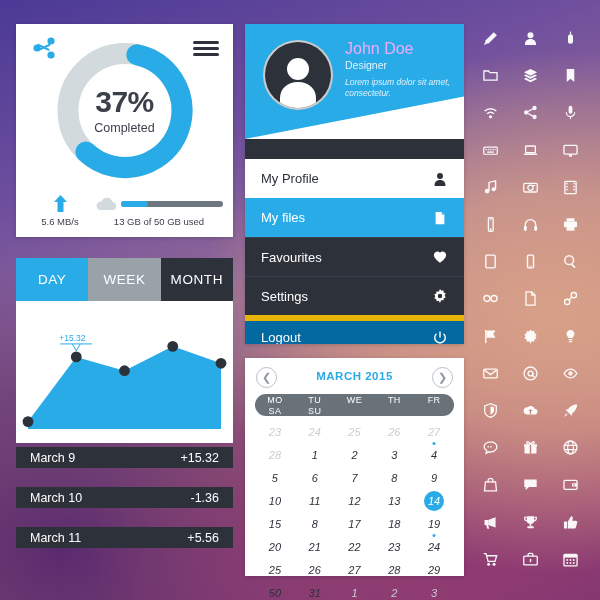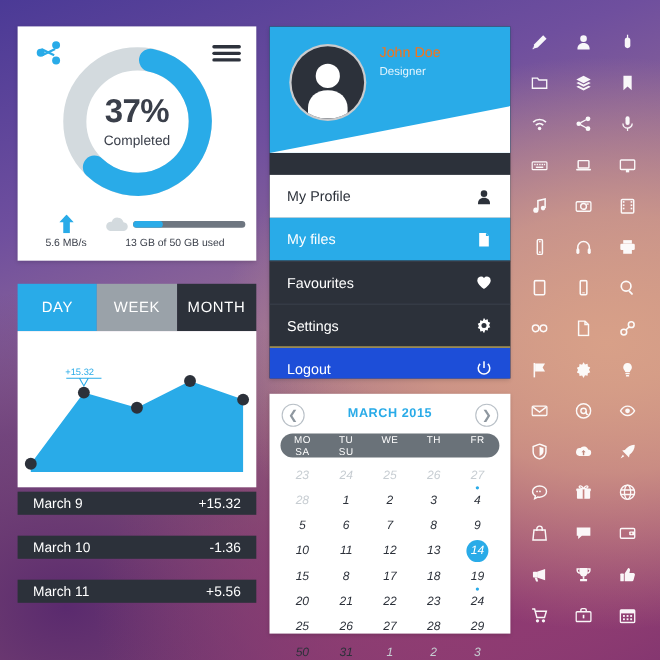--- a/index.html
+++ b/index.html
@@ -50,30 +50,30 @@
             justify-content:space-between;padding:0 14px;box-sizing:border-box;color:#fff;font-size:12.5px;}
   #row0{top:447px;} #row1{top:487px;} #row2{top:527px;}
 
   
   #card-profile{left:245px;top:24px;width:219px;height:320px;background:#2c313a;overflow:hidden;}
   #profile-hero{position:absolute;left:0;top:0;width:219px;height:115px;background:#29abe8;}
   #profile-hero-cut{position:absolute;left:0;top:0;width:219px;height:115px;
       background:#fff;clip-path:polygon(0 100%,100% 63%,100% 100%);}
   #avatar{position:absolute;left:18px;top:16px;width:66px;height:66px;border-radius:50%;
       background:#2c313a;border:2px solid rgba(255,255,255,.75);display:flex;align-items:flex-end;justify-content:center;overflow:hidden;}
-  #profile-name{position:absolute;left:100px;top:16px;font-size:13px;color:#f97316;}
+  #profile-name{position:absolute;left:100px;top:16px;font-size:16px;color:#f0abfc;}
   #profile-role{position:absolute;left:100px;top:35px;font-size:10.5px;color:#e3f4fd;}
   #profile-desc{position:absolute;left:100px;top:53px;font-size:8.5px;color:#dff0fb;line-height:1.35;width:110px;font-style:italic;}
   .menu-row{position:absolute;left:0;width:219px;height:39px;display:flex;align-items:center;
       justify-content:space-between;padding:0 16px;box-sizing:border-box;font-size:13px;}
   #m0{top:135px;background:#fff;color:#2c313a;}
   #m1{top:174px;background:#29abe8;color:#fff;}
   #m2{top:213px;background:#2c313a;color:#fff;border-top:1px solid #3a404b;}
   #m3{top:252px;background:#2c313a;color:#fff;border-top:1px solid #3a404b;}
-  #m4{top:291px;background:#1d4ed8;color:#fff;border-top:1px solid #eab308;}
+  #m4{top:291px;background:#0369a1;color:#fff;border-top:6px solid #eab308;}
   .menu-ico{width:16px;height:16px;display:flex;align-items:center;justify-content:center;}
 
   
   #card-cal{left:245px;top:358px;width:219px;height:218px;}
   #cal-head{position:absolute;left:0;top:0;width:219px;height:36px;display:flex;align-items:center;justify-content:center;}
   #cal-title{font-size:11.5px;color:#29abe8;font-weight:bold;letter-spacing:.5px;}
   .cal-nav{position:absolute;top:9px;width:19px;height:19px;border-radius:50%;border:1px solid #b9c0c7;
       display:flex;align-items:center;justify-content:center;color:#8e979f;font-size:11px;}
   #cal-prev{left:11px;} #cal-next{right:11px;}
   #cal-dow{position:absolute;left:10px;top:36px;width:199px;height:22px;background:#6a7279;border-radius:11px;
@@ -193,20 +193,21 @@
     <div id="profile-hero-cut"></div>
   </div>
   <div id="avatar">
     <svg viewBox="0 0 62 62" style="width:62px;height:62px;">
       <circle cx="31" cy="23" r="11" fill="#fff"></circle>
       <path d="M31 36c-11 0-18 7-18 16v10h36V52c0-9-7-16-18-16z" fill="#fff"></path>
     </svg>
   </div>
   <div id="profile-name">John Doe</div>
   <div id="profile-role">Designer</div>
+  <div id="profile-desc">Lorem ipsum dolor sit amet, consectetur.</div>
 
   <div class="menu-row" id="m0">
     <span>My Profile</span>
     <span class="menu-ico">
       <svg viewBox="0 0 16 16" style="width:14px;height:14px;">
           <circle cx="8" cy="4.6" r="3.4" fill="#2c313a"></circle>
           <path d="M8 9c-4 0-6.2 2.6-6.2 5.6V16h12.4v-1.4C14.2 11.6 12 9 8 9z" fill="#2c313a"></path>
         </svg>
     </span>
   </div>

